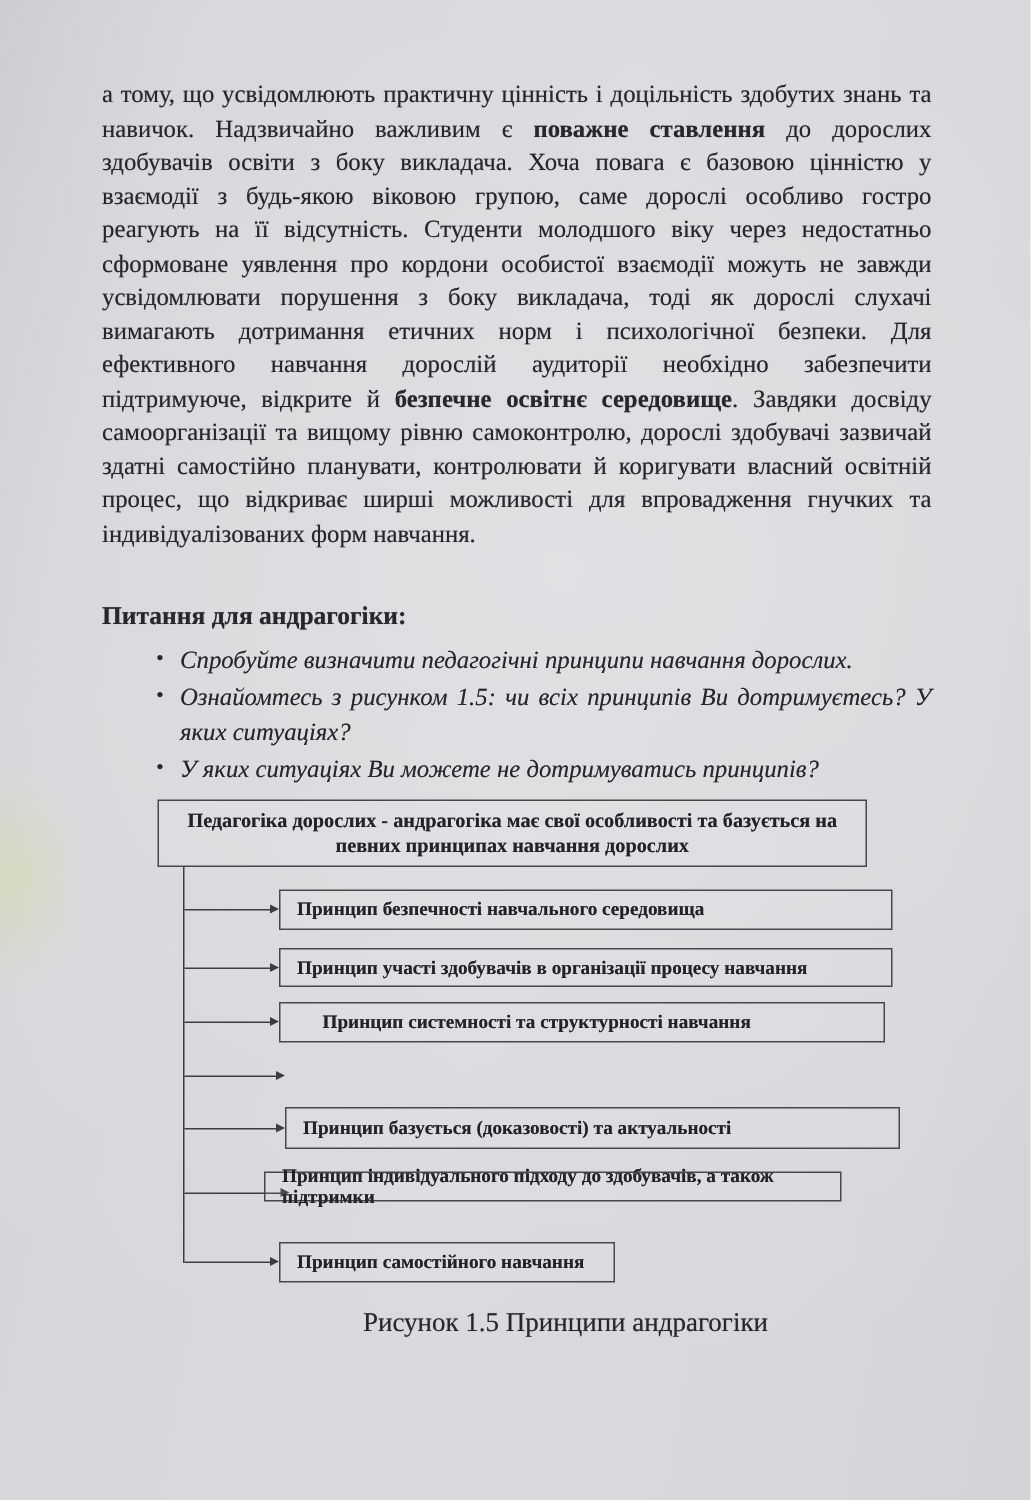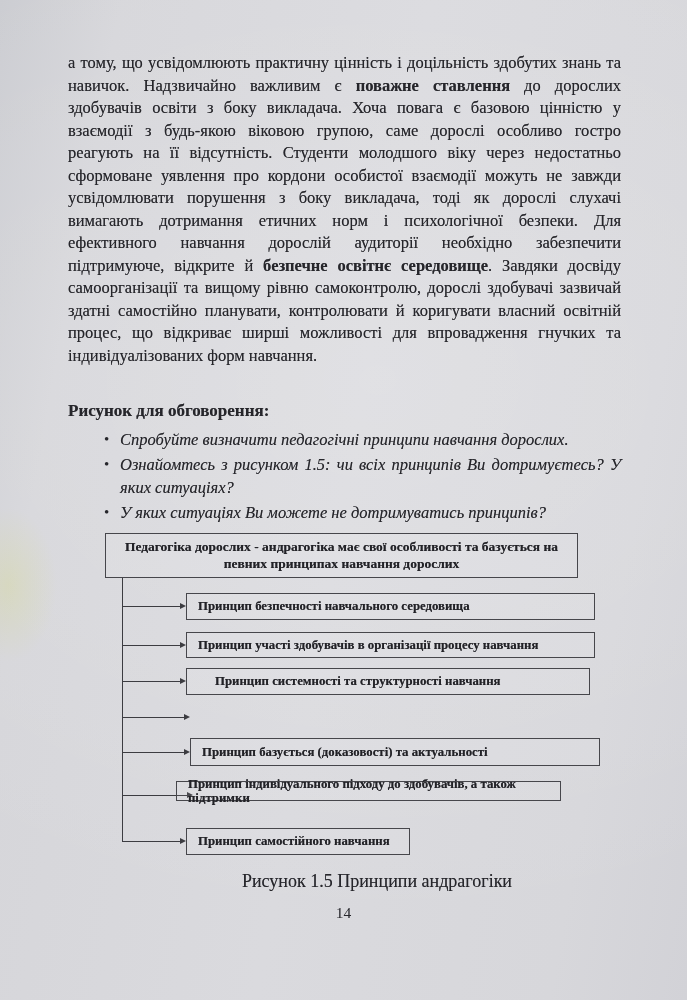--- a/index.html
+++ b/index.html
@@ -86,21 +86,21 @@
   }
 </style>
 </head>
 <body>
 
 <div class="page">
 
   <p class="body-text"><span>а тому, що усвідомлюють практичну цінність і доцільність здобутих знань та навичок. Надзвичайно важливим є </span><b>поважне ставлення</b><span> до дорослих здобувачів освіти з боку викладача. Хоча повага є базовою цінністю у взаємодії з будь-якою віковою групою, саме дорослі особливо гостро реагують на її відсутність. Студенти молодшого віку через недостатньо сформоване уявлення про кордони особистої взаємодії можуть не завжди усвідомлювати порушення з боку викладача, тоді як дорослі слухачі вимагають дотримання етичних норм і психологічної безпеки. Для ефективного навчання дорослій аудиторії необхідно забезпечити підтримуюче, відкрите й </span><b>безпечне освітнє середовище</b><span>. Завдяки досвіду самоорганізації та вищому рівню самоконтролю, дорослі здобувачі зазвичай здатні самостійно планувати, контролювати й коригувати власний освітній процес, що відкриває ширші можливості для впровадження гнучких та індивідуалізованих форм навчання.</span></p>
 
   <div class="discussion">
-    <div class="discussion-heading">Рисунок для обговорення:</div>
+    <div class="discussion-heading">Питання для андрагогіки:</div>
     <div class="bullet-row">
       <span class="bullet-dot">•</span>
       <span class="bullet-text">Спробуйте визначити педагогічні принципи навчання дорослих.</span>
     </div>
     <div class="bullet-row">
       <span class="bullet-dot">•</span>
       <span class="bullet-text">Ознайомтесь з рисунком 1.5: чи всіх принципів Ви дотримуєтесь? У яких ситуаціях?</span>
     </div>
     <div class="bullet-row">
       <span class="bullet-dot">•</span>
@@ -121,15 +121,14 @@
     <div class="dg-box p-box p1">Принцип безпечності навчального середовища</div>
     <div class="dg-box p-box p2">Принцип участі здобувачів в організації процесу навчання</div>
     <div class="dg-box p-box p3">Принцип системності та структурності навчання</div>
     <div class="dg-box p-box p5">Принцип базується (доказовості) та актуальності</div>
     <div class="dg-box p-box p6">Принцип індивідуального підходу до здобувачів, а також підтримки</div>
     <div class="dg-box p-box p7">Принцип самостійного навчання</div>
   </div>
 
   <div class="caption">Рисунок 1.5 Принципи андрагогіки</div>
 
-  <div class="page-number">14</div>
 
 </div>
 
 </body></html>

